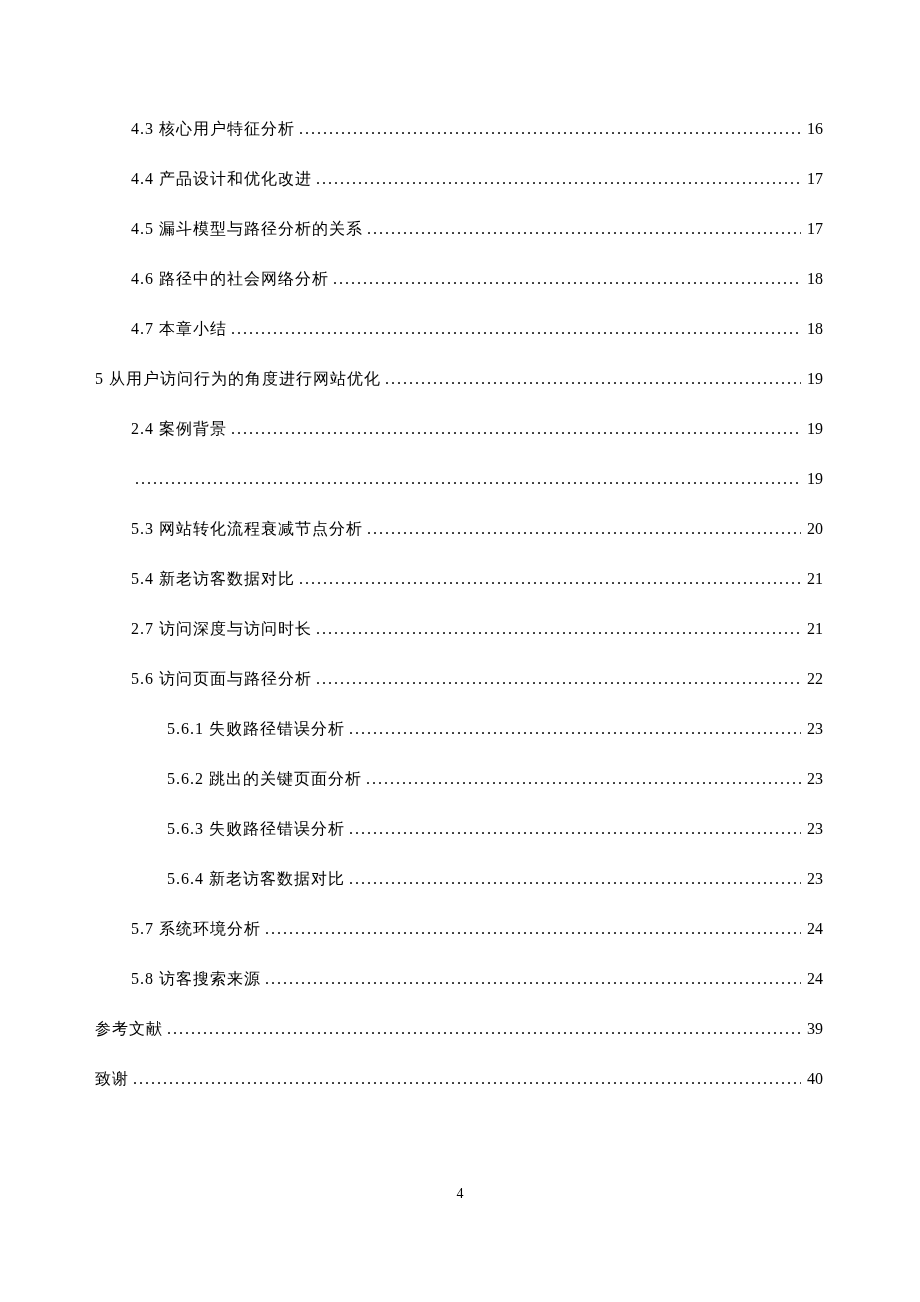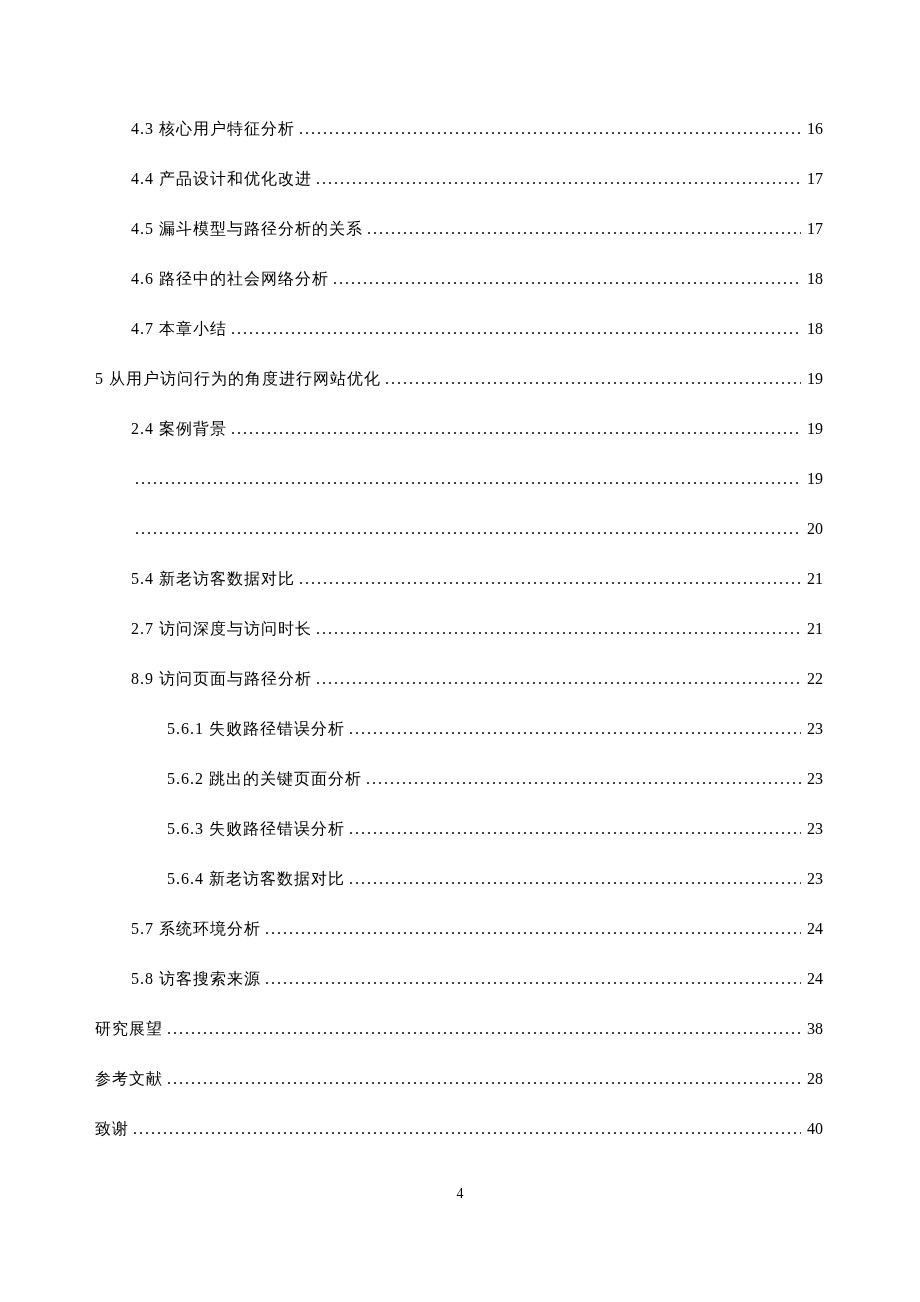--- a/index.html
+++ b/index.html
@@ -102,35 +102,36 @@
     <div class="toc-entry indent-1">
       <span class="toc-title">2.4 案例背景</span>
       <span class="toc-dots"></span>
       <span class="toc-page">19</span>
     </div>
     <div class="toc-entry indent-1">
       <span class="toc-dots"></span>
       <span class="toc-page">19</span>
     </div>
     <div class="toc-entry indent-1">
+      <span class="toc-title">5.3 网站转化流程衰减节点分析</span>
       <span class="toc-dots"></span>
       <span class="toc-page">20</span>
     </div>
     <div class="toc-entry indent-1">
       <span class="toc-title">5.4 新老访客数据对比</span>
       <span class="toc-dots"></span>
       <span class="toc-page">21</span>
     </div>
     <div class="toc-entry indent-1">
       <span class="toc-title">2.7 访问深度与访问时长</span>
       <span class="toc-dots"></span>
       <span class="toc-page">21</span>
     </div>
     <div class="toc-entry indent-1">
-      <span class="toc-title">8.9 访问页面与路径分析</span>
+      <span class="toc-title">5.6 访问页面与路径分析</span>
       <span class="toc-dots"></span>
       <span class="toc-page">22</span>
     </div>
     <div class="toc-entry indent-2">
       <span class="toc-title">5.6.1 失败路径错误分析</span>
       <span class="toc-dots"></span>
       <span class="toc-page">23</span>
     </div>
     <div class="toc-entry indent-2">
       <span class="toc-title">5.6.2 跳出的关键页面分析</span>
@@ -151,28 +152,23 @@
       <span class="toc-title">5.7 系统环境分析</span>
       <span class="toc-dots"></span>
       <span class="toc-page">24</span>
     </div>
     <div class="toc-entry indent-1">
       <span class="toc-title">5.8 访客搜索来源</span>
       <span class="toc-dots"></span>
       <span class="toc-page">24</span>
     </div>
     <div class="toc-entry indent-0">
-      <span class="toc-title">研究展望</span>
-      <span class="toc-dots"></span>
-      <span class="toc-page">38</span>
-    </div>
-    <div class="toc-entry indent-0">
       <span class="toc-title">参考文献</span>
       <span class="toc-dots"></span>
-      <span class="toc-page">28</span>
+      <span class="toc-page">39</span>
     </div>
     <div class="toc-entry indent-0">
       <span class="toc-title">致谢</span>
       <span class="toc-dots"></span>
       <span class="toc-page">40</span>
     </div>
   </div>
 
 <div class="page-number">4</div>
 

